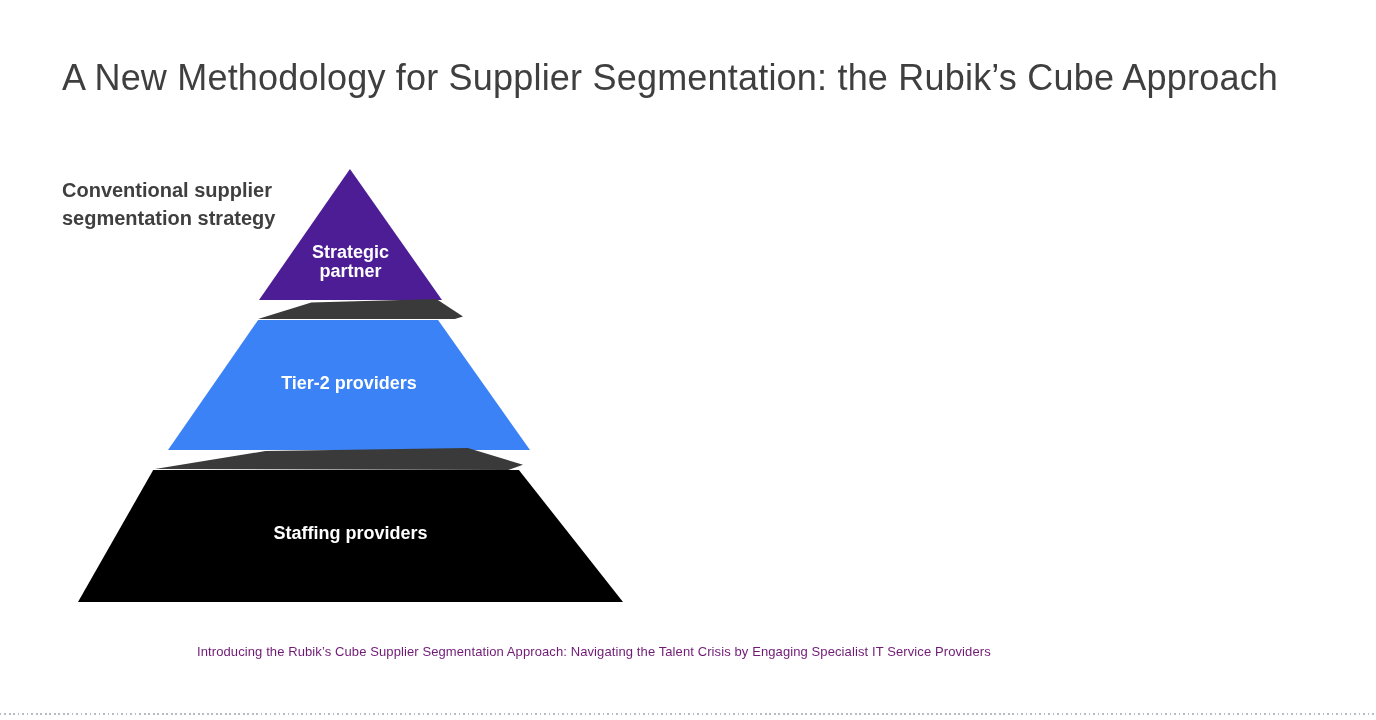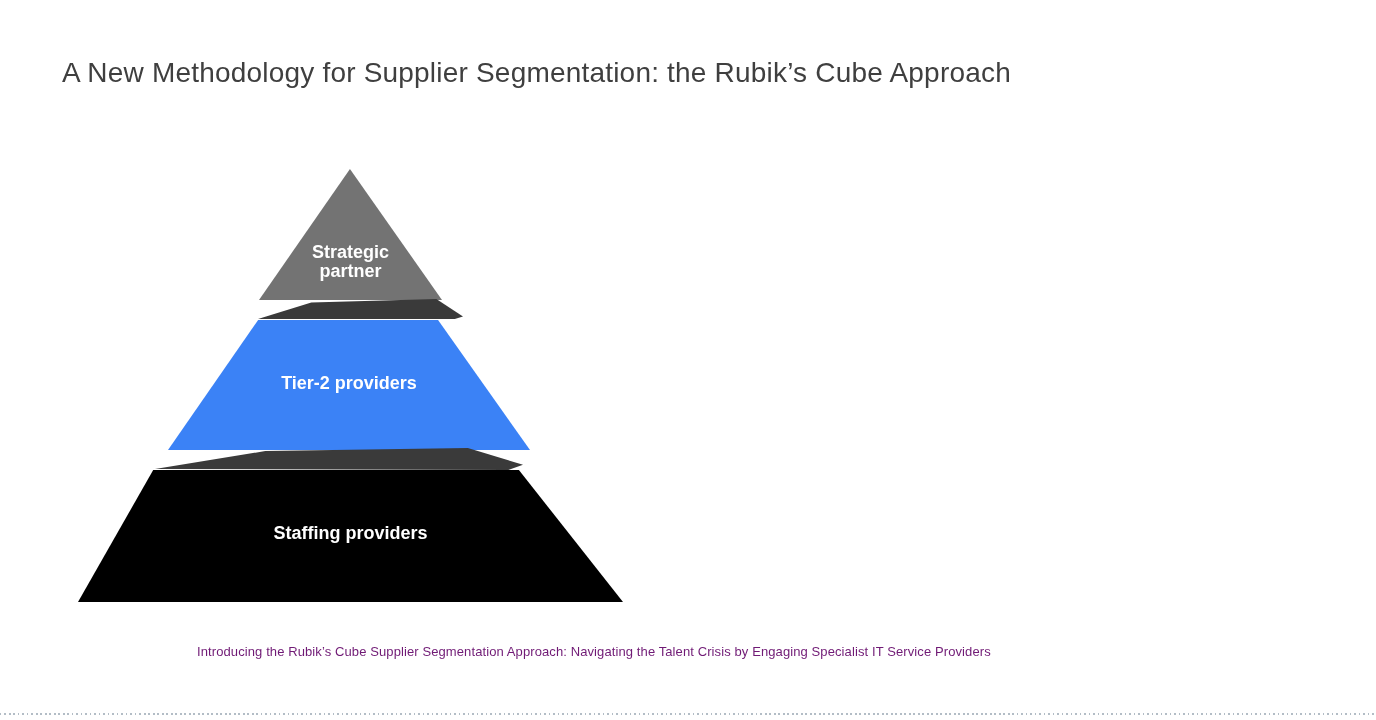--- a/index.html
+++ b/index.html
@@ -5,39 +5,39 @@
   html,body{margin:0;padding:0;}
   body{
     width:1376px;height:720px;position:relative;background:#ffffff;
     font-family:"Liberation Sans", sans-serif;overflow:hidden;
   }
   .slide{position:absolute;inset:0;background:#ffffff;}
 
   
   .slide-title{
     position:absolute;left:62px;top:57px;
-    font-size:28px;font-weight:400;color:#3f3f3f;letter-spacing:.2px;
+    font-size:36px;font-weight:400;color:#3f3f3f;letter-spacing:.2px;
     white-space:nowrap;
   }
 
   
   .annotation{
     position:absolute;left:62px;top:176px;width:262px;
     font-size:20px;font-weight:700;color:#3f3f3f;line-height:28px;
   }
 
   
   .tier{position:absolute;display:flex;}
   .tier-label{
     color:#ffffff;font-weight:700;font-size:18px;line-height:19px;
     text-align:center;
   }
 
   .tier-1{
-    left:259px;top:169px;width:183px;height:131px;background:#737373;
+    left:259px;top:169px;width:183px;height:131px;background:#4c1d95;
     clip-path:polygon(49.7% 0, 100% 100%, 0 100%);
     align-items:flex-end;justify-content:center;
   }
   .tier-1 .tier-label{width:112px;padding-bottom:19px;}
 
   .shadow{position:absolute;background:#3a3a3a;}
   .shadow-1{
     left:258px;top:299px;width:205px;height:20px;
     clip-path:polygon(0% 100%, 26% 18%, 87% 0%, 100% 88%, 96% 100%);
   }
@@ -78,20 +78,21 @@
     background:repeating-linear-gradient(to right,#b3bdc6 0 1.5px,transparent 1.5px 4.5px);
   }
 </style>
 </head>
 <body>
 
 <div class="slide">
 
   <div class="slide-title">A New Methodology for Supplier Segmentation: the Rubik’s Cube Approach</div>
 
+  <div class="annotation">Conventional supplier segmentation strategy</div>
 
   <div>
 
     <div class="tier tier-1">
       <div class="tier-label">Strategic partner</div>
     </div>
 
     <div class="shadow shadow-1"></div>
 
     <div class="tier tier-2">

